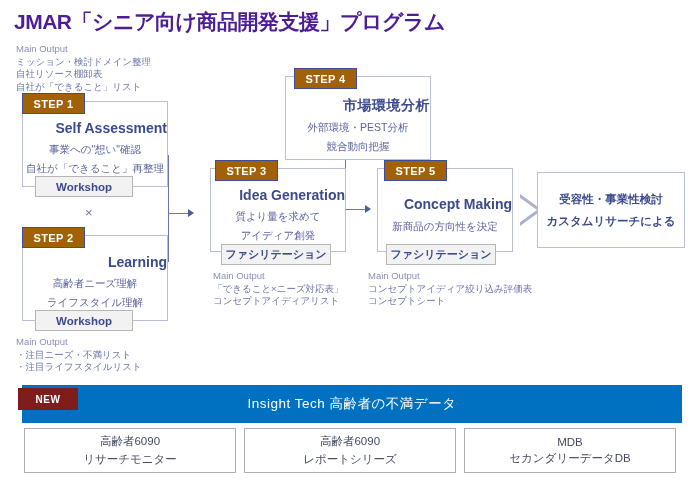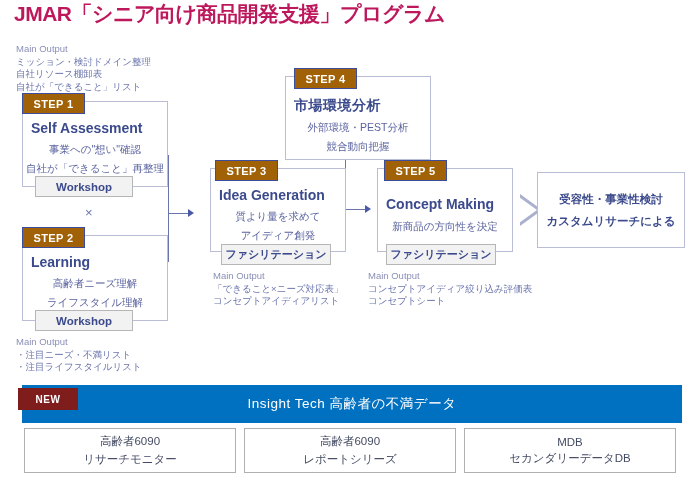--- a/index.html
+++ b/index.html
@@ -17,24 +17,24 @@
   }
   .page {
     position: absolute;
     inset: 0;
   }
 
   
   .title {
     position: absolute;
     left: 14px;
-    top: 0;
+    top: 8px;
     font-size: 21px;
     font-weight: bold;
-    color: #be185d;
+    color: #4c1d95;
     letter-spacing: -0.5px;
     white-space: nowrap;
   }
 
   
   .note {
     position: absolute;
     font-size: 9.5px;
     line-height: 1.32;
     color: #6b75ad;
@@ -62,21 +62,21 @@
     letter-spacing: 0.4px;
     display: flex;
     align-items: center;
     justify-content: center;
     border: 1px solid #3d4d9b;
   }
   .card-title {
     position: absolute;
     left: 8px;
     right: 0;
-    text-align: left;
+    text-align: right;
     font-size: 14px;
     font-weight: bold;
     color: #3b4a8c;
     white-space: nowrap;
   }
   .card-title.jp {
     font-size: 14px;
     letter-spacing: 0.5px;
   }
   .card-line {

